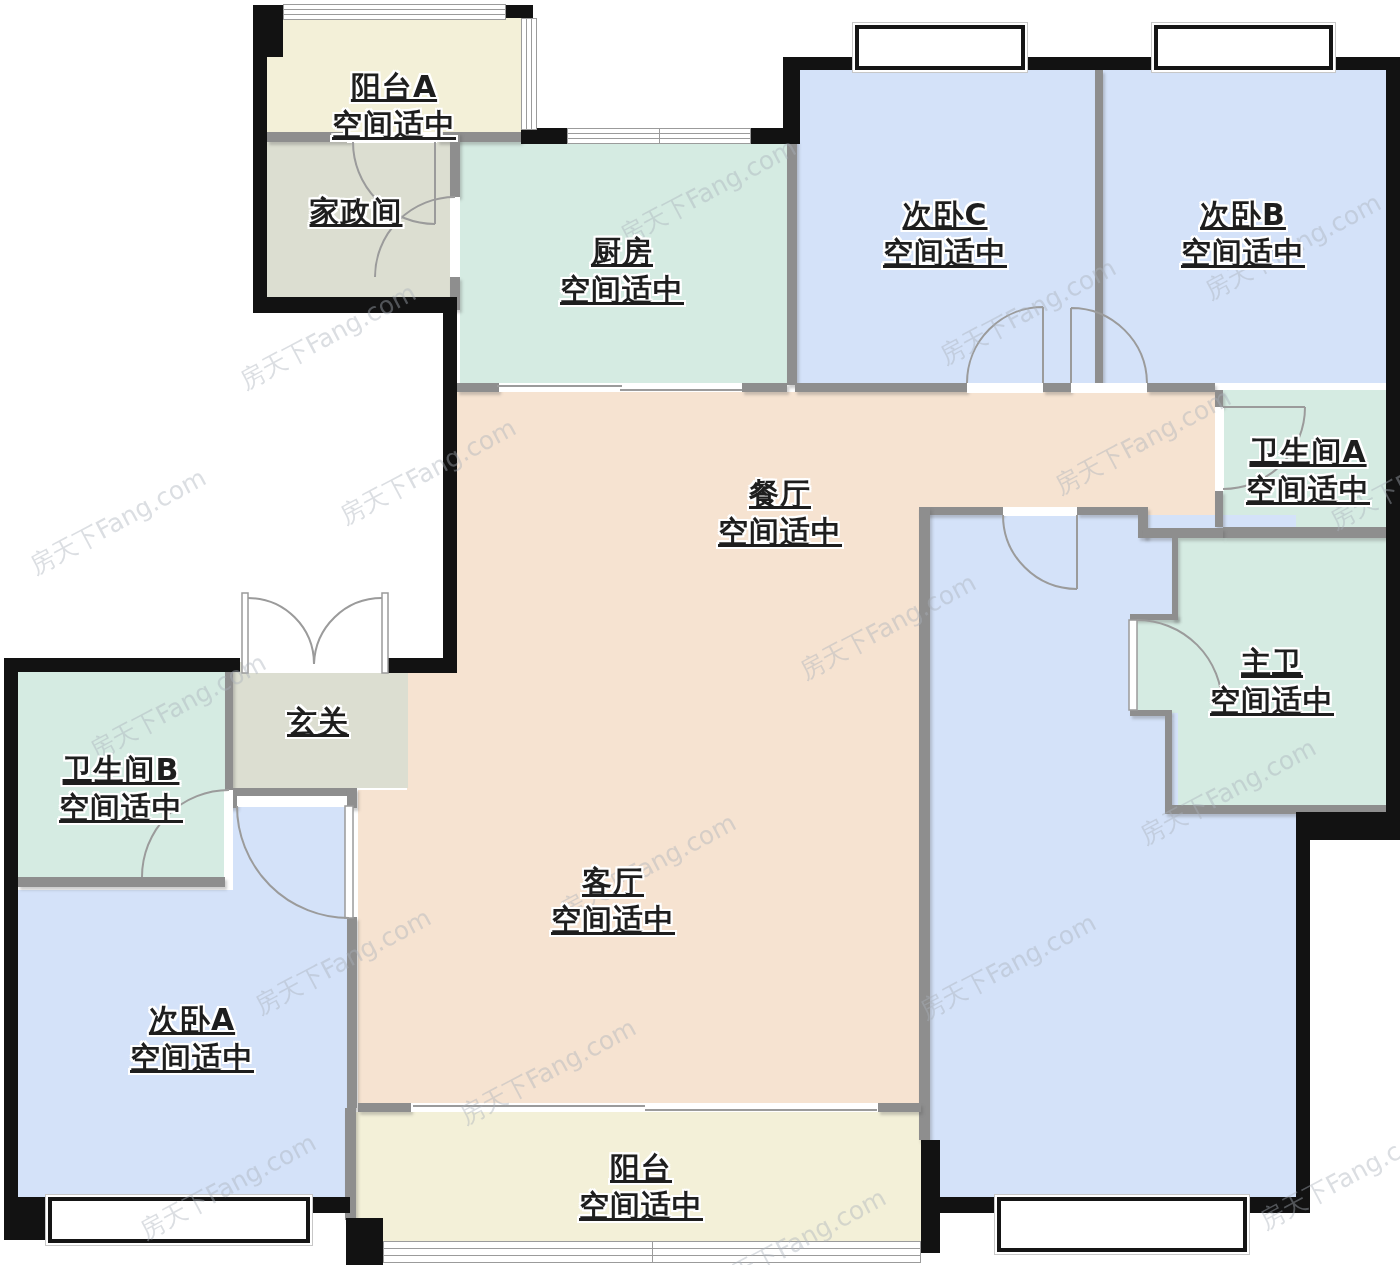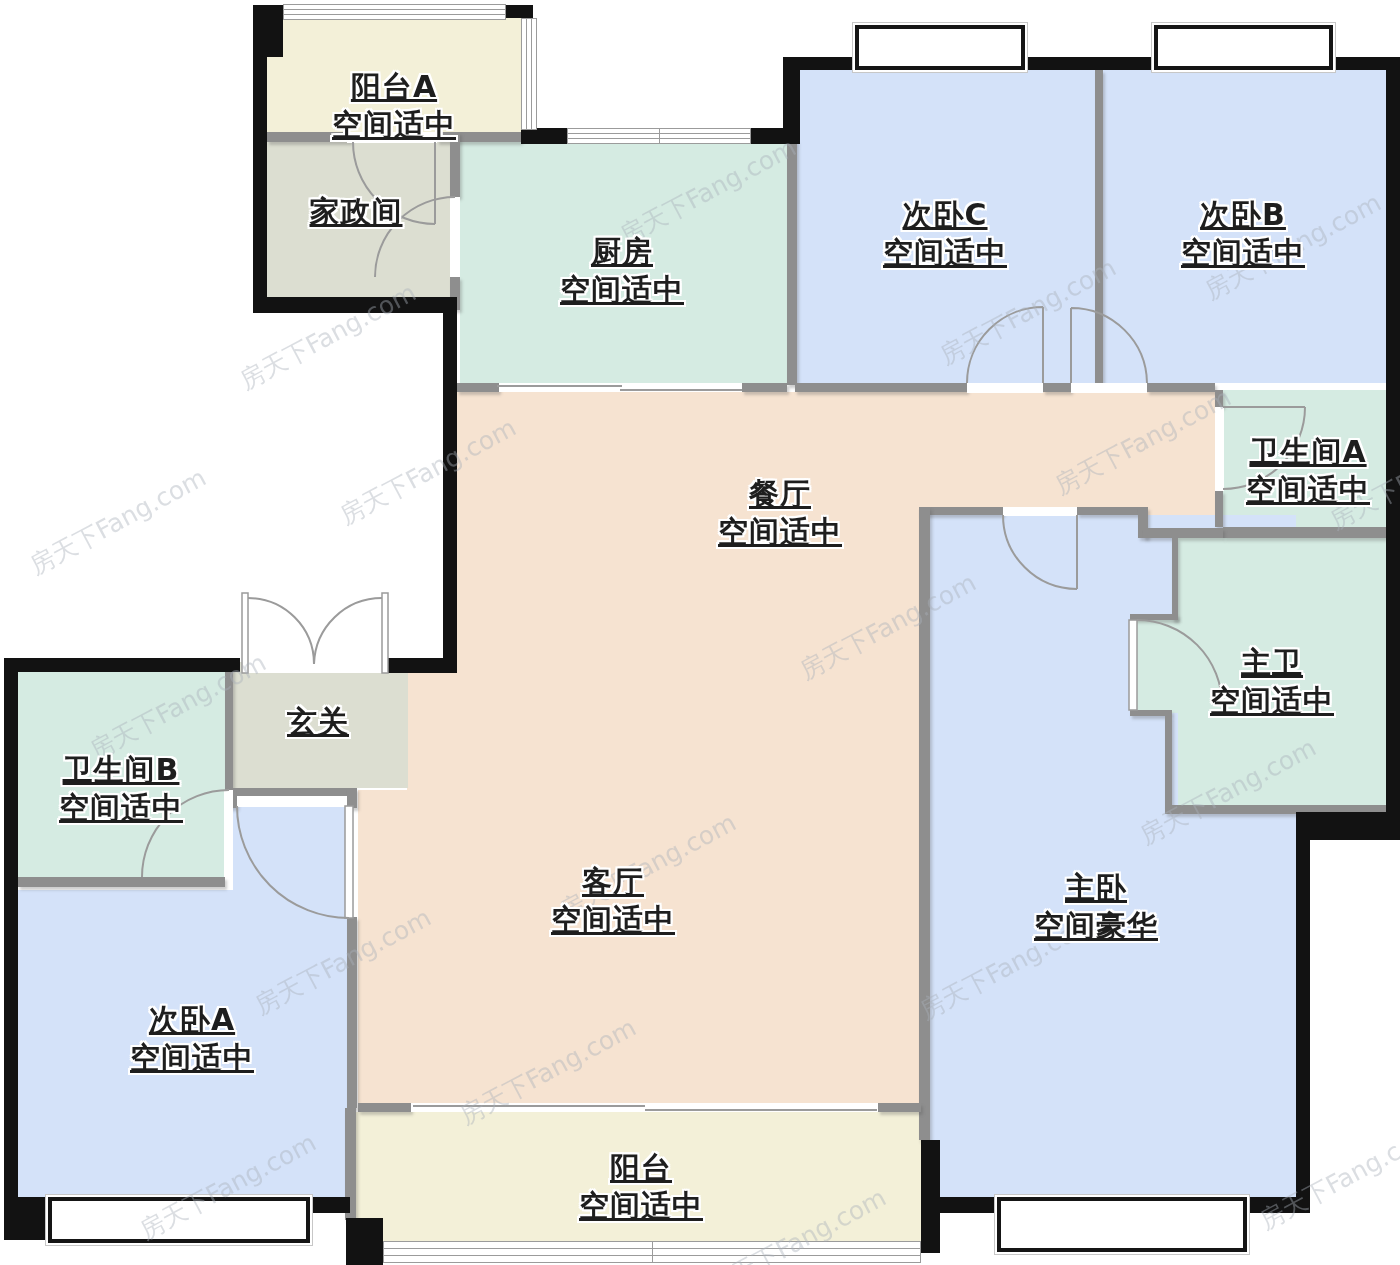--- a/index.html
+++ b/index.html
@@ -223,24 +223,20 @@
 
   </div>
   <div class="label" style="left:121px;top:789px;">
     <span>卫生间B</span>
     <span class="grade">空间适中</span>
   </div>
   <div class="label" style="left:613px;top:901px;">
     <span>客厅</span>
     <span class="grade">空间适中</span>
   </div>
-  <div class="label" style="left:1096px;top:907px;">
-    <span>主卧</span>
-    <span class="grade">空间豪华</span>
-  </div>
   <div class="label" style="left:192px;top:1039px;">
     <span>次卧A</span>
     <span class="grade">空间适中</span>
   </div>
   <div class="label" style="left:641px;top:1187px;">
     <span>阳台</span>
     <span class="grade">空间适中</span>
   </div>
 
 </div>

